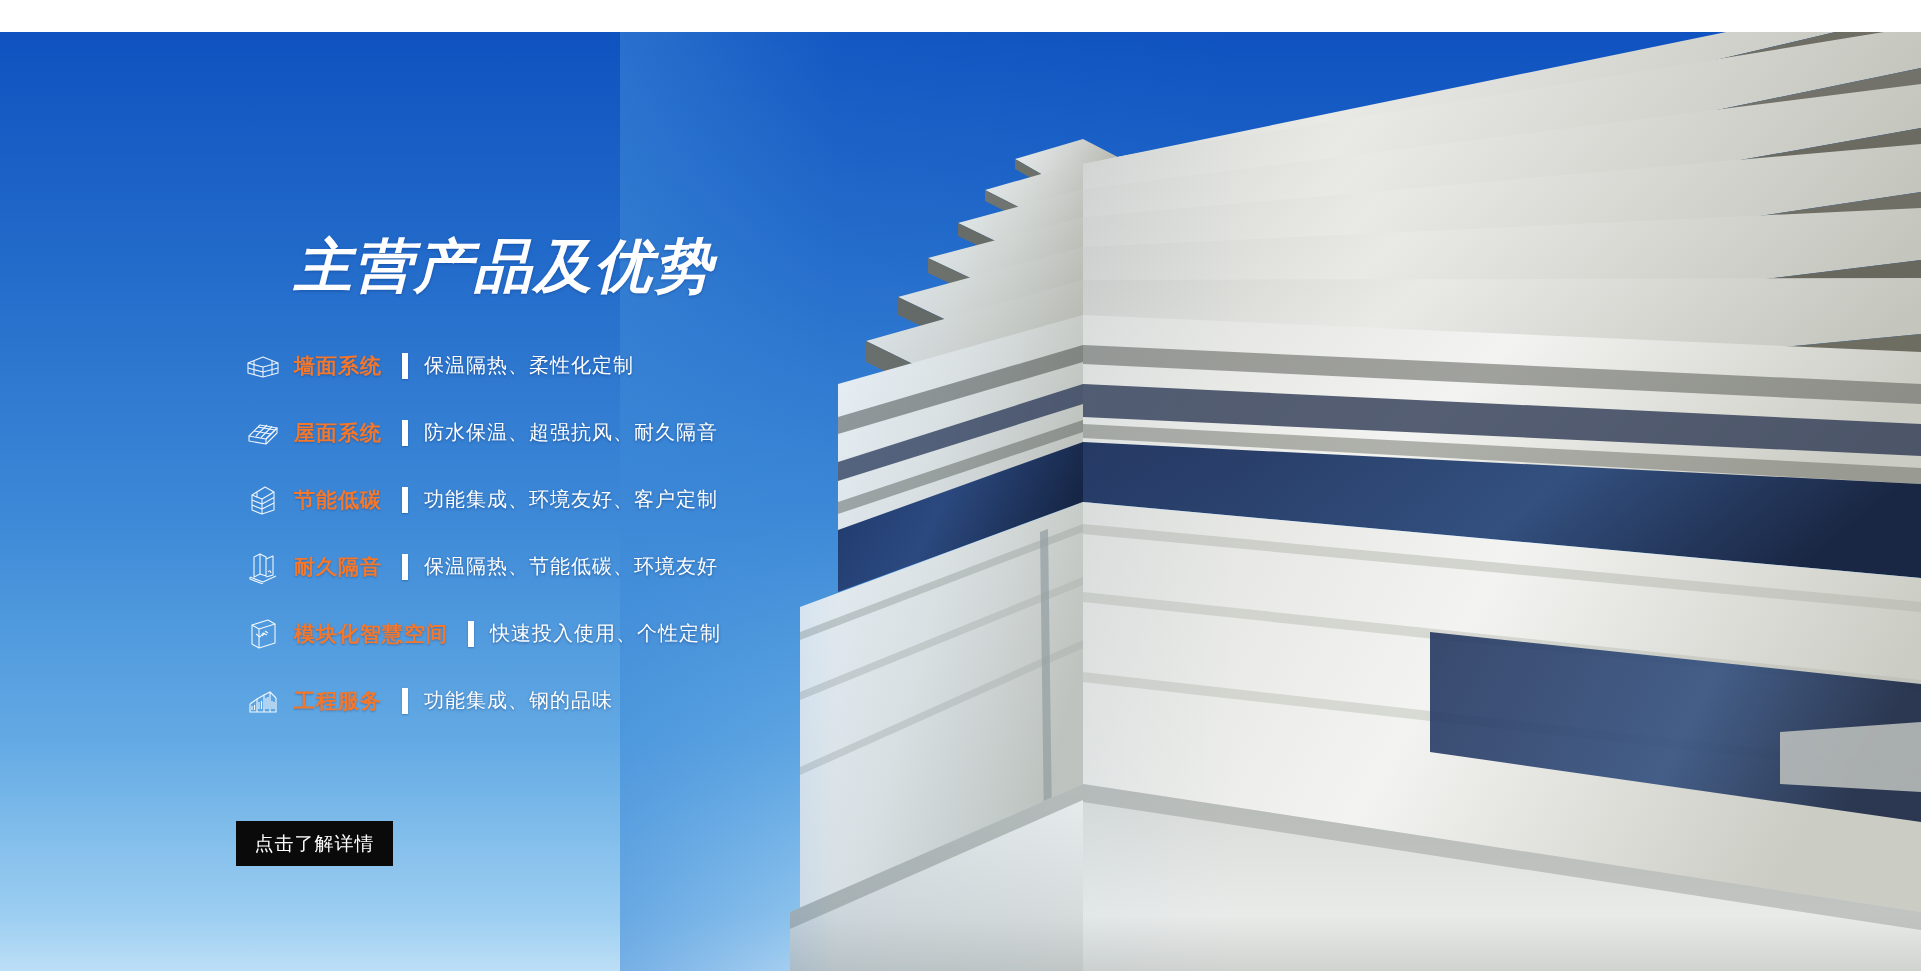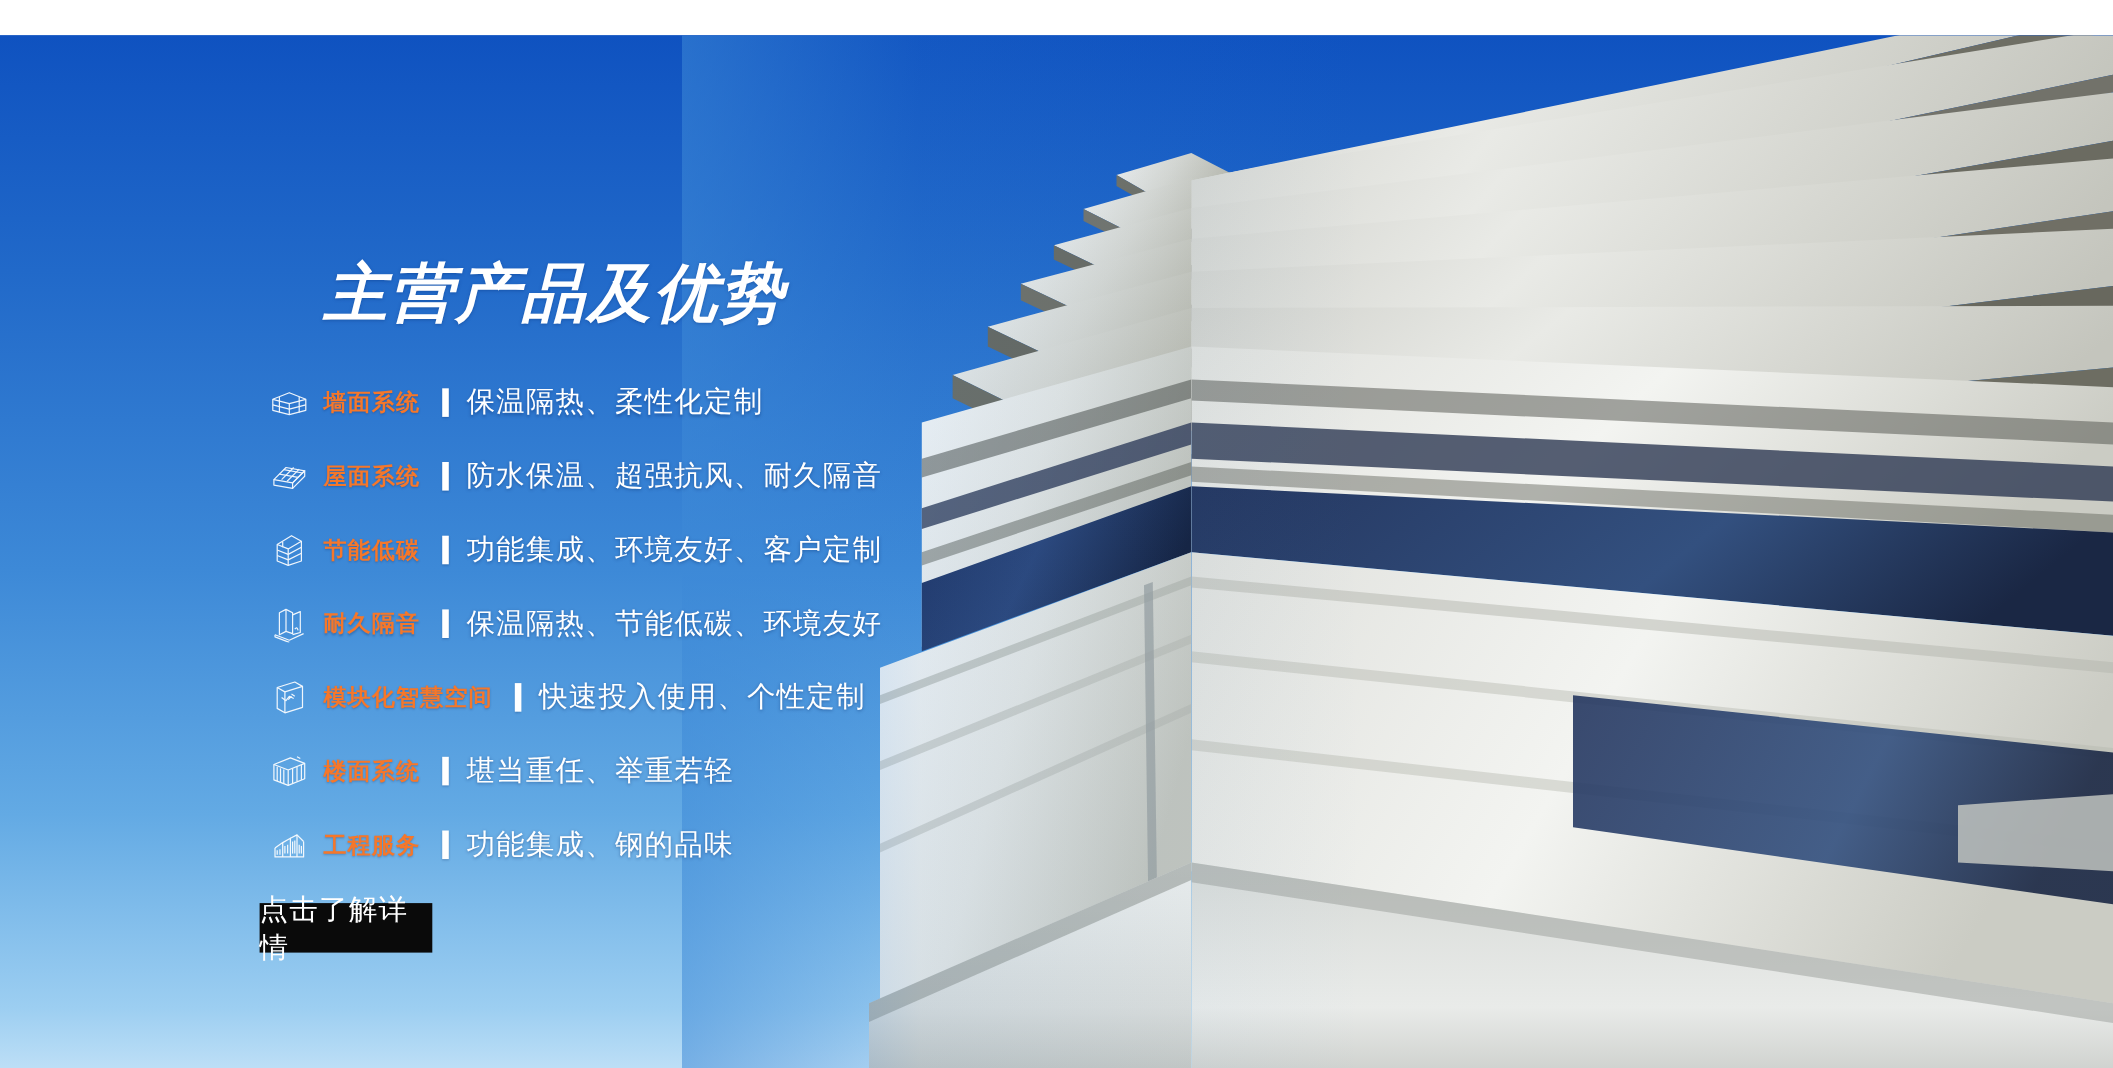--- a/index.html
+++ b/index.html
@@ -94,35 +94,35 @@
     display:inline-block;
     width:6px; height:26px;
     background:#ffffff;
     margin:0 16px 0 20px;
     flex:0 0 auto;
     box-shadow:0 1px 2px rgba(0,35,95,.3);
   }
 
   .row-desc {
     font-family:"DejaVu Sans","Liberation Sans", sans-serif;
-    font-size:26px;
+    font-size:20px;
     font-weight:normal;
     color:#ffffff;
     letter-spacing:1px;
     text-shadow:0 1px 3px rgba(0,35,95,.45);
   }
 
   #cta {
     position:absolute;
     left:4px; top:789px;
     width:157px; height:45px;
     background:#0a0a0a;
     color:#ffffff;
     font-family:"DejaVu Sans","Liberation Sans", sans-serif;
-    font-size:26px;
+    font-size:19px;
     display:flex;
     align-items:center;
     justify-content:center;
     letter-spacing:1px;
     cursor:pointer;
     border:none;
     user-select:none;
   }
 </style>
 </head>
@@ -358,39 +358,20 @@
             <path d="M10 17 l4 3 l3 -4 l4 2"></path>
             <path d="M16 19 l3 -3"></path>
             <path d="M19 14 l3 2"></path>
           </svg>
         </span>
         <span class="row-name">模块化智慧空间</span>
         <span class="row-sep"></span>
         <span class="row-desc">快速投入使用、个性定制</span>
       </div>
 
-      <div class="row">
-        <span class="row-icon">
-          <svg width="34" height="34" viewBox="0 0 34 34" fill="none" stroke="#ffffff" stroke-width="1.1" stroke-linejoin="round">
-            <path d="M3 11 L18 5 L31 10 L31 24 L16 30 L3 25 Z"></path>
-            <path d="M3 11 L16 16 L16 30"></path>
-            <path d="M16 16 L31 10"></path>
-            <path d="M6 13 L6 26"></path>
-              <path d="M9 14.5 L9 27"></path>
-              <path d="M12 15.5 L12 28.5"></path>
-            <path d="M20 14.5 L20 28"></path>
-              <path d="M24 13 L24 26.5"></path>
-              <path d="M28 11.5 L28 25"></path>
-            <path d="M24 4 L27 5.5"></path>
-          </svg>
-        </span>
-        <span class="row-name">楼面系统</span>
-        <span class="row-sep"></span>
-        <span class="row-desc">堪当重任、举重若轻</span>
-      </div>
 
       <div class="row">
         <span class="row-icon">
           <svg width="34" height="34" viewBox="0 0 34 34" fill="none" stroke="#ffffff" stroke-width="1.1" stroke-linejoin="round">
             <path d="M4 20 L4 28 L30 28 L30 14"></path>
             <path d="M4 20 L11 15 L11 28"></path>
             <path d="M11 15 L18 11 L18 28"></path>
             <path d="M18 11 L24 8 L24 28"></path>
             <path d="M24 8 L30 14"></path>
             <path d="M6 22 L6 26"></path>

